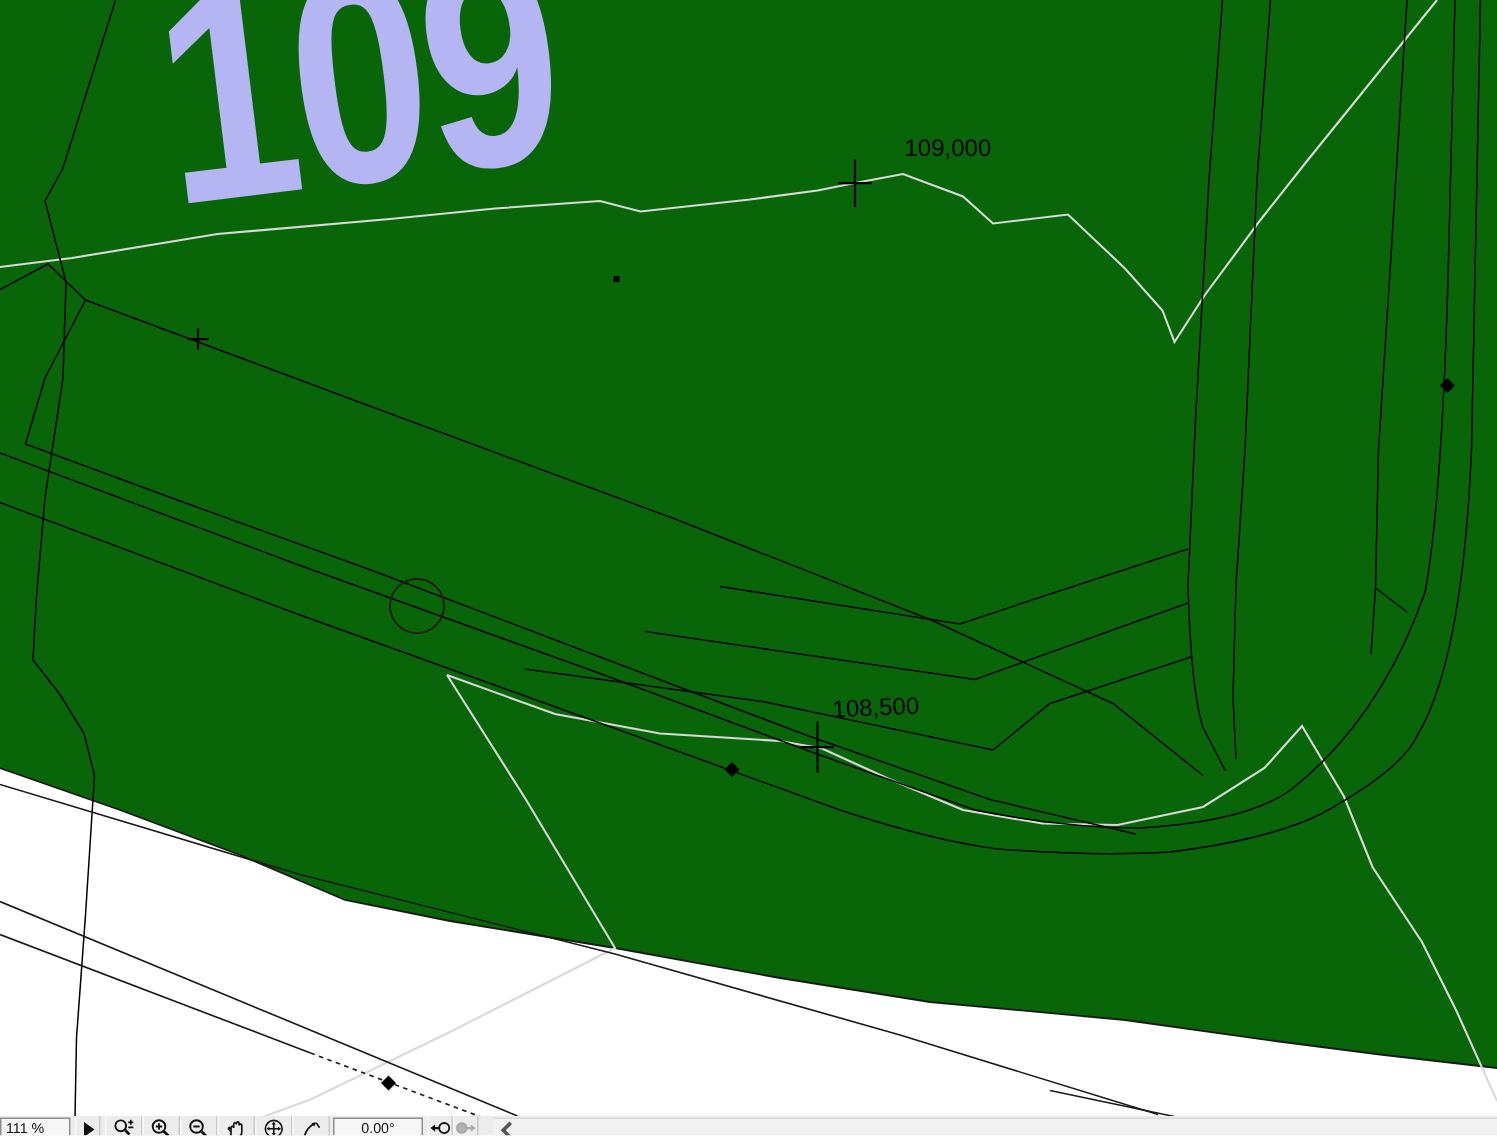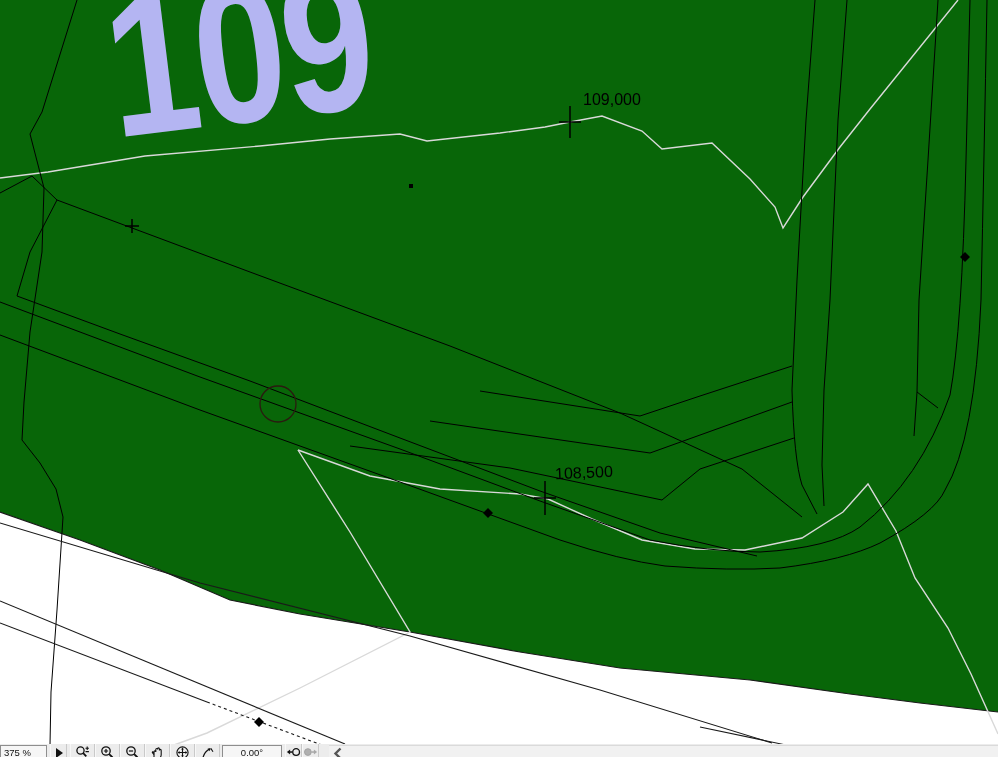--- a/index.html
+++ b/index.html
@@ -5,21 +5,21 @@
   html,body{margin:0;padding:0;background:#fff;}
   .stage{position:relative;width:998px;height:757px;overflow:hidden;background:#fff;
          font-family:"Liberation Sans",sans-serif;}
   .stage svg.plan{position:absolute;left:0;top:0;}
   
   .zone-label{position:absolute;left:95px;top:-30px;font-size:200px;line-height:1;
               color:#b4b5f2;font-weight:bold;letter-spacing:-4px;
               transform:rotate(-7deg) scaleX(0.82);transform-origin:0 0;
               user-select:none;white-space:nowrap;}
   .elev-label{position:absolute;font-size:16px;color:#000;white-space:nowrap;}
-  .elev-1{left:583px;top:91px;}
+  .elev-1{left:603px;top:91px;}
   .elev-2{left:555px;top:464px;transform:rotate(-2.5deg);}
   
   .toolbar{position:absolute;left:0;top:744px;width:998px;height:22px;
            background:#ececec;display:flex;align-items:flex-start;font-size:9.5px;color:#111;}
   .tb-field{height:15px;background:#f6f6f6;border:1px solid #8e8e8e;display:flex;
             align-items:center;box-sizing:border-box;margin-top:1px;}
   .tb-zoomfield{width:47px;padding-left:3px;}
   .tb-anglefield{width:60px;justify-content:center;margin-left:2px;}
   .tb-btn{width:25px;height:17px;display:flex;justify-content:center;align-items:flex-start;
           border-left:1px solid #f8f8f8;border-right:1px solid #c9c9c9;background:#ececec;
@@ -91,21 +91,21 @@
       </g>
     </svg>
 
     <div class="zone-label">109</div>
     <div class="elev-label elev-1">109,000</div>
     <div class="elev-label elev-2">108,500</div>
   </div>
 
   <div class="toolbar">
     <div class="tb-field tb-zoomfield">
-      <span>375 %</span>
+      <span>111 %</span>
     </div>
     <div class="tb-gap"></div>
     <div class="tb-btn small">
       <svg class="icon" width="14" height="14" viewBox="0 0 14 14">
         <path d="M4,3 L11,8 L4,13 Z" fill="#111"></path>
       </svg>
     </div>
     <div class="tb-gap"></div>
     <div class="tb-btn">
       <svg class="icon" width="15" height="15" viewBox="0 0 15 15">

